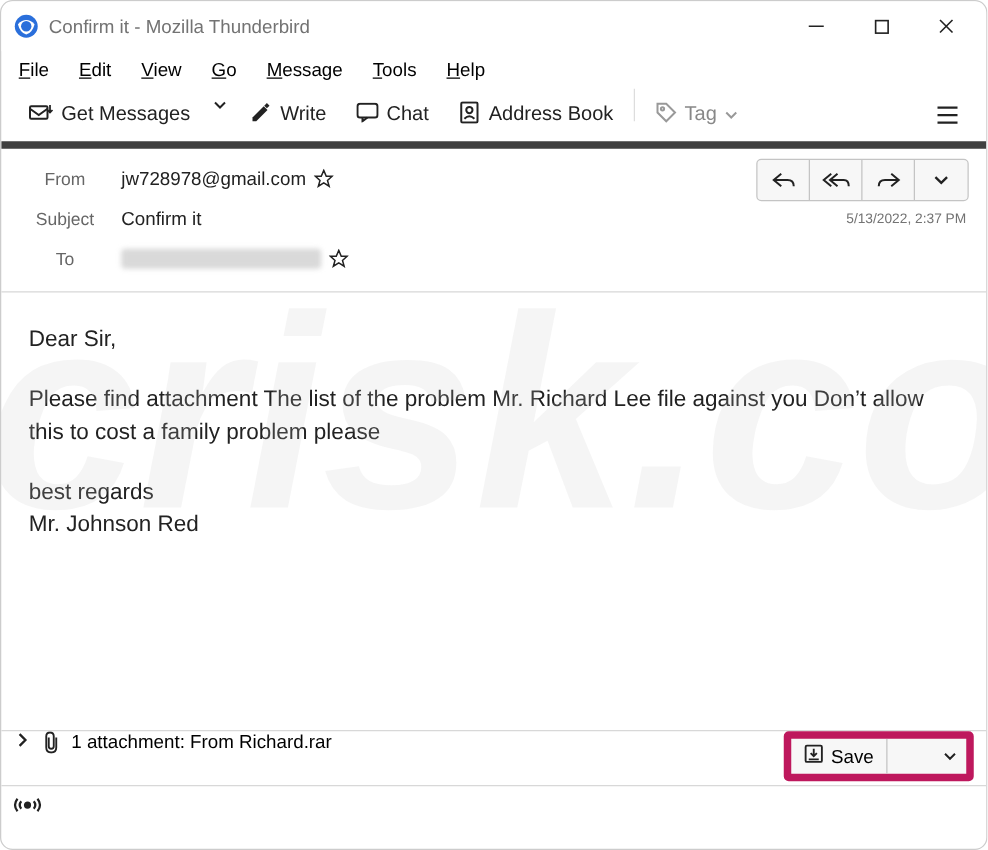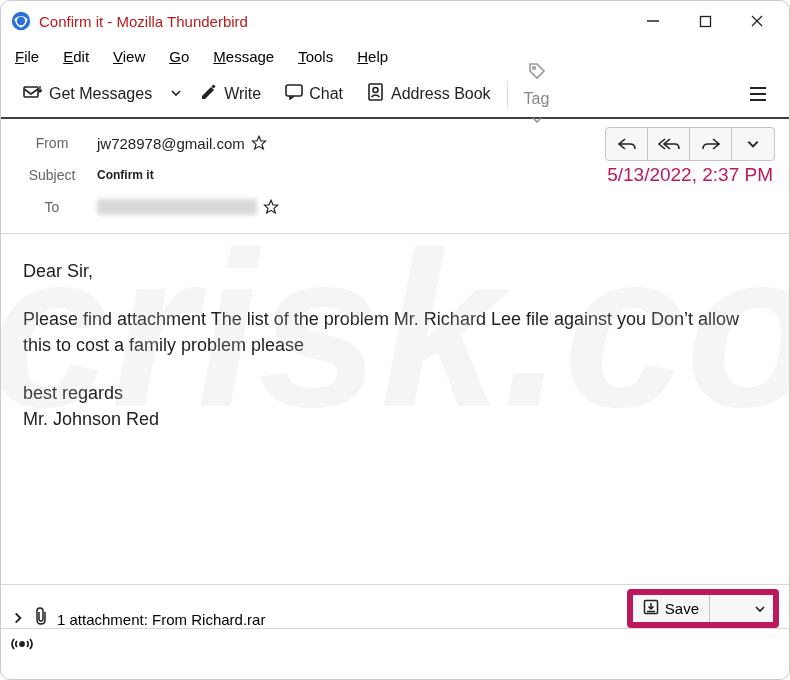--- a/index.html
+++ b/index.html
@@ -28,21 +28,21 @@
     display: flex;
     align-items: center;
     padding: 0 6px 0 10px;
     border-top-left-radius: 10px;
     border-top-right-radius: 10px;
   }
   .app-icon {
     width: 20px; height: 20px;
     margin-right: 8px;
   }
-  .title-text { font-size: 15px; color: #b91c1c; flex: 0 0 auto; }
+  .title-text { font-size: 15px; color: #737373; flex: 0 0 auto; }
   .titlebar-spacer { flex: 1; }
   .win-controls { display: flex; }
   .win-btn {
     width: 52px; height: 34px;
     display: flex; align-items: center; justify-content: center;
     cursor: pointer;
   }
   .win-btn svg { stroke: #222; }
   
   .menubar {
@@ -52,36 +52,35 @@
     gap: 24px;
     padding: 0 14px;
     font-size: 15px;
   }
   .menu-item { cursor: pointer; }
   .menu-item u { text-decoration: underline; }
   
   .toolbar {
     height: 48px;
     display: flex;
-    align-items: center;
     padding: 0 12px;
     gap: 4px;
-    border-bottom: 2px solid #404040;
+    border-bottom: 6px solid #404040;
   }
   .tbtn {
     display: flex;
     align-items: center;
     gap: 6px;
     padding: 6px 10px;
     border-radius: 4px;
     font-size: 16px;
     cursor: pointer;
     color: #222;
   }
-  .tagbtn { color: #888; flex-direction: column; }
+  .tagbtn { color: #888; }
   .hamburger { margin-left: auto; }
   .vbar { width:1px; height:26px; background:#ddd; margin:0 2px;}
   
   .headers {
     border-bottom: 1px solid #d8d8d8;
     padding: 8px 16px 10px 16px;
     position: relative;
     font-size: 15px;
   }
   .hdr-row {
@@ -90,22 +89,22 @@
     min-height: 32px;
   }
   .hdr-label {
     width: 70px;
     text-align: center;
     color: #666;
     font-size: 14px;
     margin-right: 10px;
   }
   .hdr-value { color: #222; }
-  .subject-value { font-weight: bold; font-size: 12px; }
-  .date { margin-left: auto; color: #be185d; font-size: 19px; }
+  .subject-value { font-weight: normal; font-size: 15px; }
+  .date { margin-left: auto; color: #737373; font-size: 11px; }
   .star { margin-left: 6px; cursor: pointer; display:inline-flex; }
   .redacted {
     display: inline-block;
     width: 160px; height: 16px;
     background: #d9d9d9;
     border-radius: 3px;
     filter: blur(2px);
   }
   
   .reply-group {
@@ -132,21 +131,21 @@
     line-height: 1.45;
     height: 350px;
     overflow: auto;
   }
   .mail-body p { margin-bottom: 22px; }
   
   .attach-bar {
     border-top: 1px solid #d8d8d8;
     height: 44px;
     display: flex;
-    align-items: flex-end;
+    align-items: flex-start;
     padding: 0 10px;
     font-size: 15px;
     gap: 8px;
   }
   .save-group {
     margin-left: auto;
     display: flex;
     border: 6px solid #be185d;
     border-radius: 4px;
     overflow: hidden;

